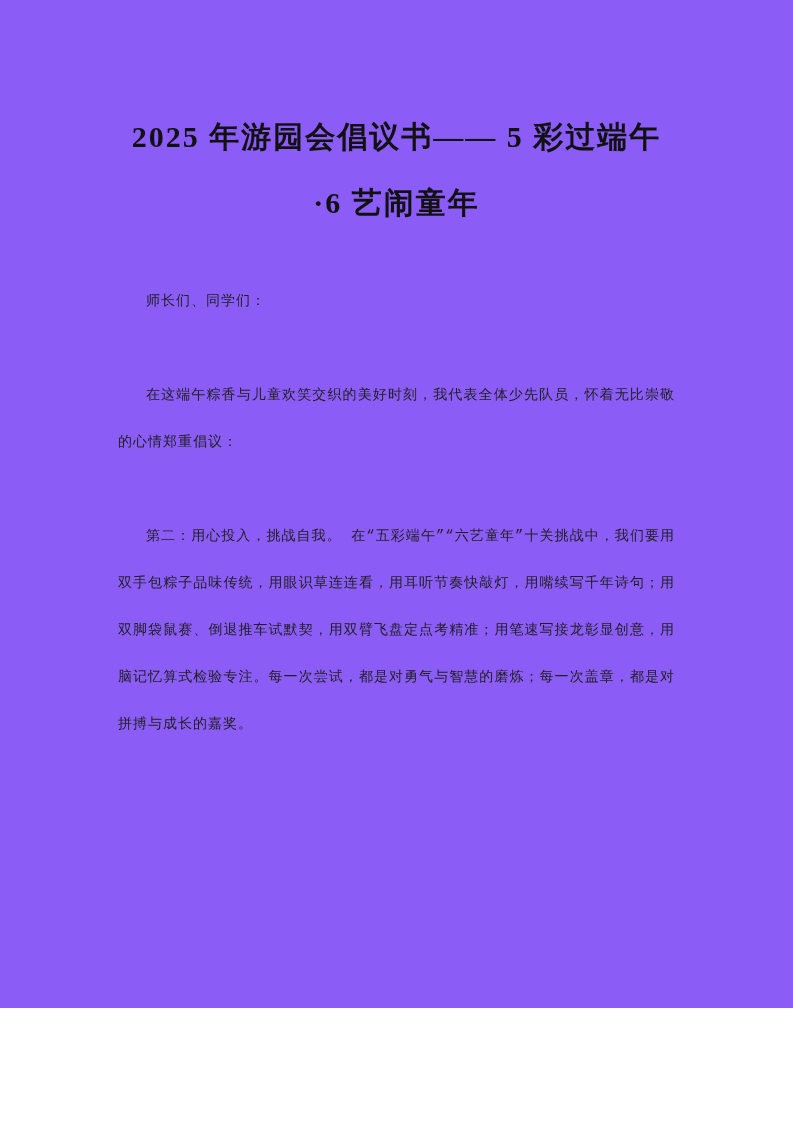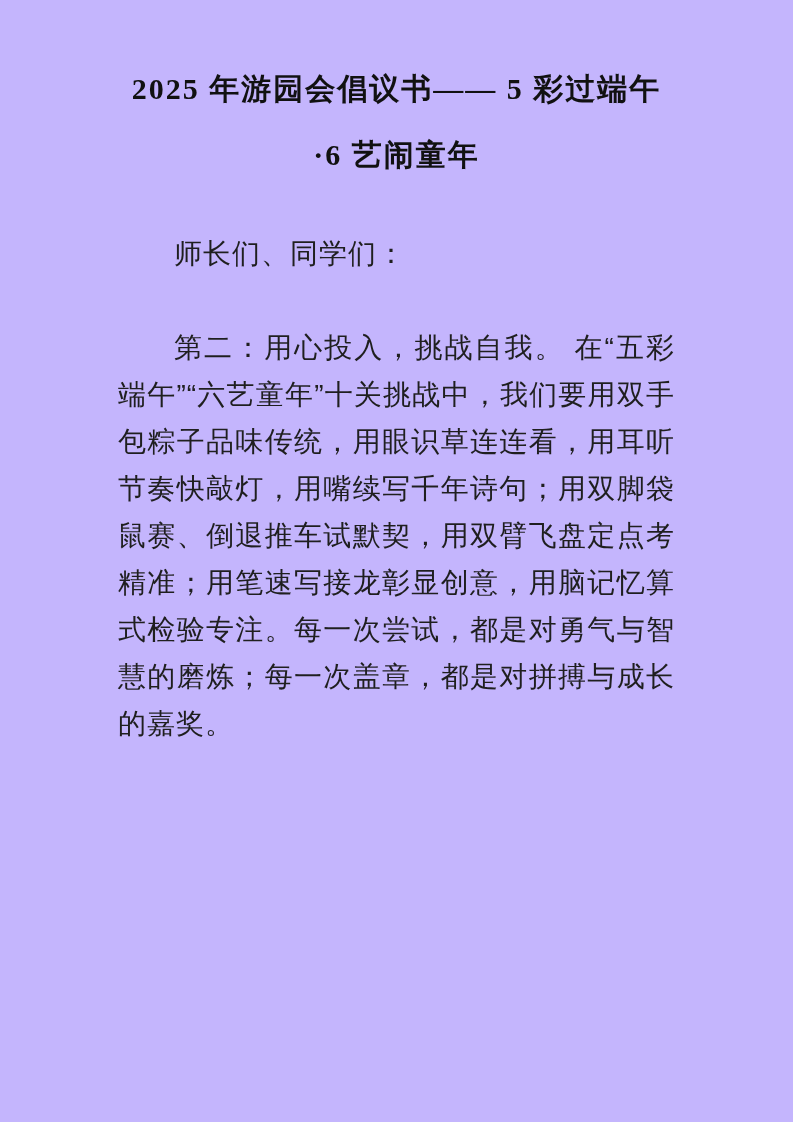--- a/index.html
+++ b/index.html
@@ -10,52 +10,53 @@
   body {
     width: 793px;
     height: 1122px;
     overflow: hidden;
     font-family: "Liberation Serif", serif;
     color: #1a1a1a;
   }
   .page {
     box-sizing: border-box;
     width: 793px;
-    height: 1122px;
-    padding: 56px 118px 0 118px;
-    background: #c4b5fd;
+    height: 1008px;
+    padding: 104px 118px 0 118px;
+    background: #8b5cf6;
   }
   .doc-title {
     margin: 0 0 42px 0;
     font-size: 30px;
     font-weight: 700;
     line-height: 66px;
     text-align: center;
     letter-spacing: 2px;
     color: #111111;
     font-family: "Liberation Serif", serif;
   }
   .para {
     margin: 0 0 47px 0;
-    font-size: 28px;
+    font-size: 14px;
     line-height: 47px;
     text-align: justify;
     text-indent: 2em;
     letter-spacing: 1px;
     color: #1f1f1f;
-    font-family: Liberation Sans, sans-serif;
+    font-family: Liberation Mono, monospace;
   }
   .para:last-child {
     margin-bottom: 0;
   }
 </style>
 </head>
 <body>
 
 <div class="page">
   <h1 class="doc-title">2025 年游园会倡议书—— 5 彩过端午·6 艺闹童年</h1>
 
   <p class="para">师长们、同学们：</p>
 
+  <p class="para">在这端午粽香与儿童欢笑交织的美好时刻，我代表全体少先队员，怀着无比崇敬的心情郑重倡议：</p>
 
 
   <p class="para">第二：用心投入，挑战自我。 在“五彩端午”“六艺童年”十关挑战中，我们要用双手包粽子品味传统，用眼识草连连看，用耳听节奏快敲灯，用嘴续写千年诗句；用双脚袋鼠赛、倒退推车试默契，用双臂飞盘定点考精准；用笔速写接龙彰显创意，用脑记忆算式检验专注。每一次尝试，都是对勇气与智慧的磨炼；每一次盖章，都是对拼搏与成长的嘉奖。</p>
 </div>
 
 </body></html>

